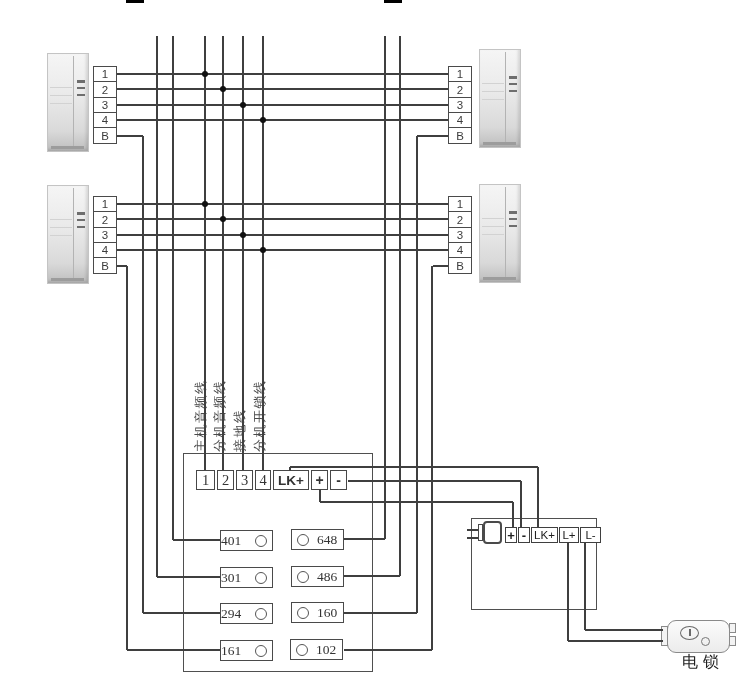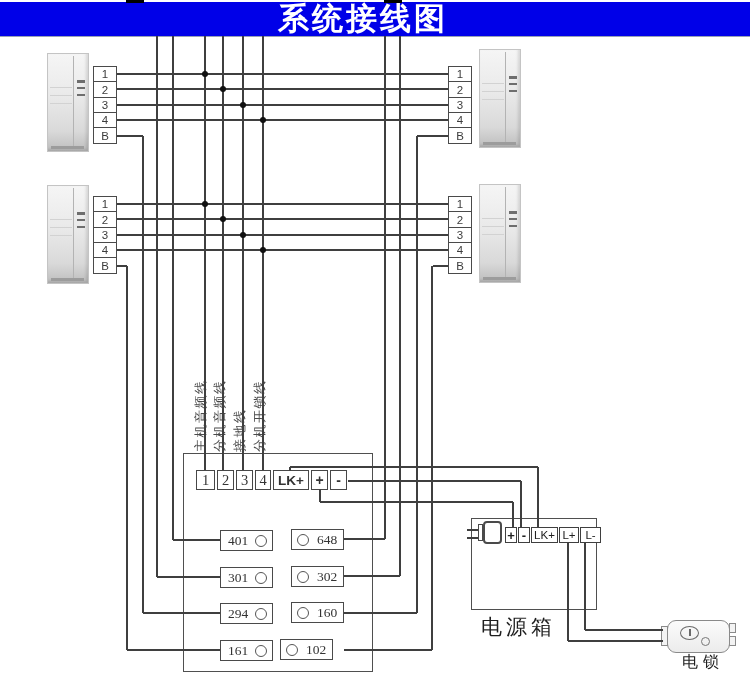--- a/index.html
+++ b/index.html
@@ -43,21 +43,21 @@
          display:flex;align-items:center;justify-content:center;
          font-family:"Liberation Serif",serif;font-size:14.5px;color:#333;}
   .mcell.lk{font-family:"Liberation Sans",sans-serif;font-size:13.5px;font-weight:600;letter-spacing:0;}
   .mcell.sign{font-family:"Liberation Sans",sans-serif;font-size:14px;font-weight:700;}
 
   
   .rbtn{position:absolute;width:53px;height:21px;border:1.5px solid #4a4a4a;box-sizing:border-box;
         background:#fff;display:flex;align-items:center;}
   .rnum{font-family:"Liberation Serif",serif;font-size:13.5px;color:#333;}
   .rcircle{width:12px;height:12px;border:1.5px solid #555;border-radius:50%;box-sizing:border-box;background:#fff;}
-  .rbtn.l .rnum{margin-left:7px;}
+  .rbtn.l .rnum{}
   .rbtn.l .rcircle{margin-left:auto;margin-right:5px;}
   .rbtn.r .rcircle{margin-left:5px;}
   .rbtn.r .rnum{margin-left:8px;}
 
   
   .psbox{position:absolute;left:471px;top:518px;width:126px;height:92px;border:1.6px solid #4f4f4f;box-sizing:border-box;background:#fff;}
   .psstrip{position:absolute;left:505px;top:527px;display:flex;gap:1px;}
   .pscell{height:16px;border:1.6px solid #3f3f3f;box-sizing:border-box;background:#fff;
           display:flex;align-items:center;justify-content:center;font-size:11.5px;color:#222;}
   .pscell.sign{font-weight:700;font-size:13px;}
@@ -80,23 +80,20 @@
   .lock-eye{position:absolute;left:680px;top:626px;width:19px;height:14px;border:1.5px solid #6a6a6a;border-radius:50%;box-sizing:border-box;}
   .lock-eye i{position:absolute;left:8px;top:2px;width:1.5px;height:7px;background:#6a6a6a;}
   .lock-pin{position:absolute;left:701px;top:637px;width:9px;height:9px;border:1.5px solid #777;border-radius:50%;box-sizing:border-box;}
   .locklabel{position:absolute;left:682px;top:652px;font-size:16px;color:#1e1e1e;letter-spacing:5px;}
 </style>
 </head>
 <body>
 
 <div id="stage">
 
-  <div class="titlebar" style="background: rgb(0, 0, 232);">
-    <span>系统接线图</span>
-  </div>
 
   <div class="handset" style="left:47px;top:53px">
     <div class="hs-line" style="top:34%"></div>
     <div class="hs-line" style="top:42%"></div>
     <div class="hs-line" style="top:50%"></div>
     <div class="hs-divider"></div>
     <div class="hs-btn" style="top:27%"></div>
     <div class="hs-btn" style="top:34%"></div>
     <div class="hs-btn" style="top:41%"></div>
     <div class="hs-foot"></div>
@@ -193,44 +190,43 @@
     <span class="rnum">161</span>
     <span class="rcircle"></span>
   </div>
 
   <div class="rbtn r" style="left:291px;top:529px">
     <span class="rcircle"></span>
     <span class="rnum">648</span>
   </div>
   <div class="rbtn r" style="left:291px;top:566px">
     <span class="rcircle"></span>
-    <span class="rnum">302</span>
+    <span class="rnum">486</span>
   </div>
   <div class="rbtn r" style="left:291px;top:602px">
     <span class="rcircle"></span>
     <span class="rnum">160</span>
   </div>
-  <div class="rbtn r" style="left:280px;top:639px">
+  <div class="rbtn r" style="left:290px;top:639px">
     <span class="rcircle"></span>
     <span class="rnum">102</span>
   </div>
 
   <div class="psbox"></div>
   <div class="plug-prong" style="top:529px"></div>
   <div class="plug-prong" style="top:537px"></div>
   <div class="plug-bar"></div>
   <div class="plug-body"></div>
   <div class="psstrip">
     <div class="pscell sign" style="width:12px">+</div>
     <div class="pscell sign" style="width:12px">-</div>
     <div class="pscell" style="width:27px">LK+</div>
     <div class="pscell" style="width:20px">L+</div>
     <div class="pscell" style="width:21px">L-</div>
   </div>
-  <div class="pslabel">电源箱</div>
 
   <div class="locktab-l"></div>
   <div class="lockbody"></div>
   <div class="locktab-r1"></div>
   <div class="locktab-r2"></div>
   <div class="lock-eye">
       <i></i>
     </div>
   <div class="lock-pin"></div>
   <div class="locklabel">电锁</div>

